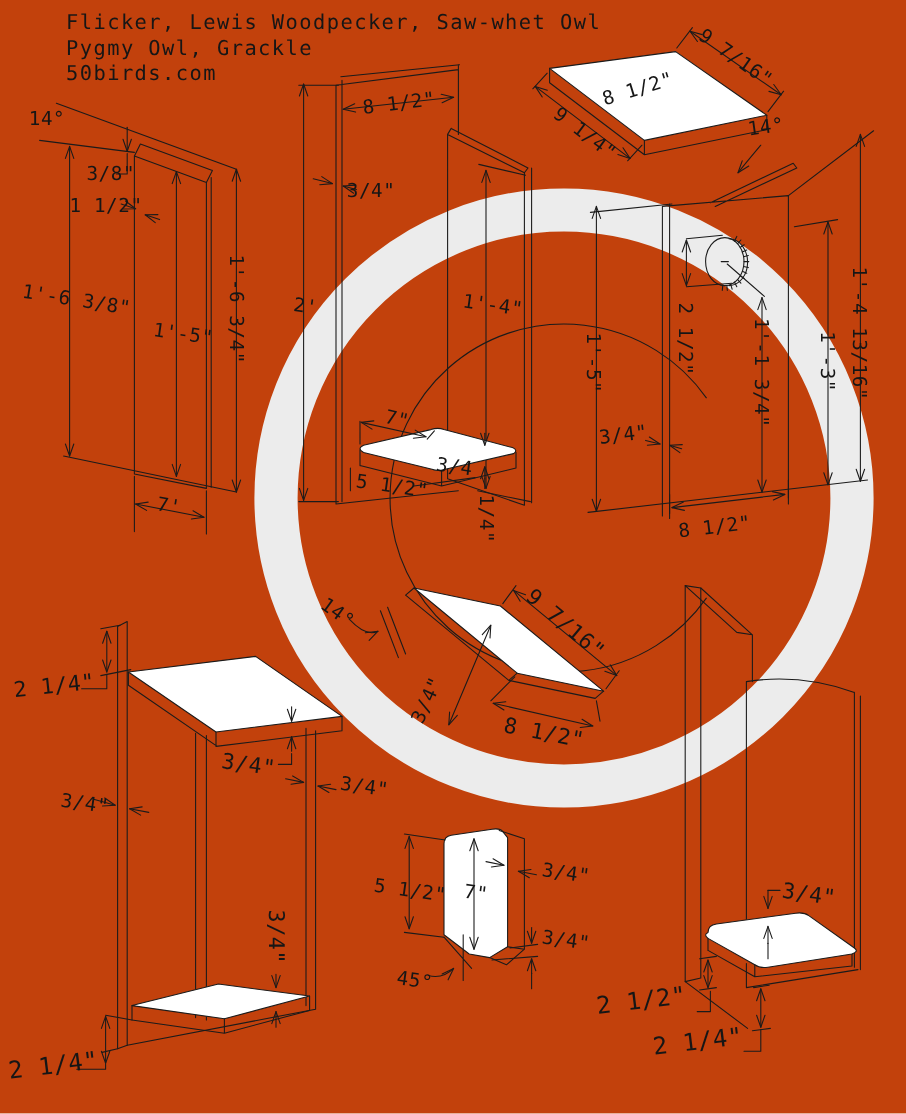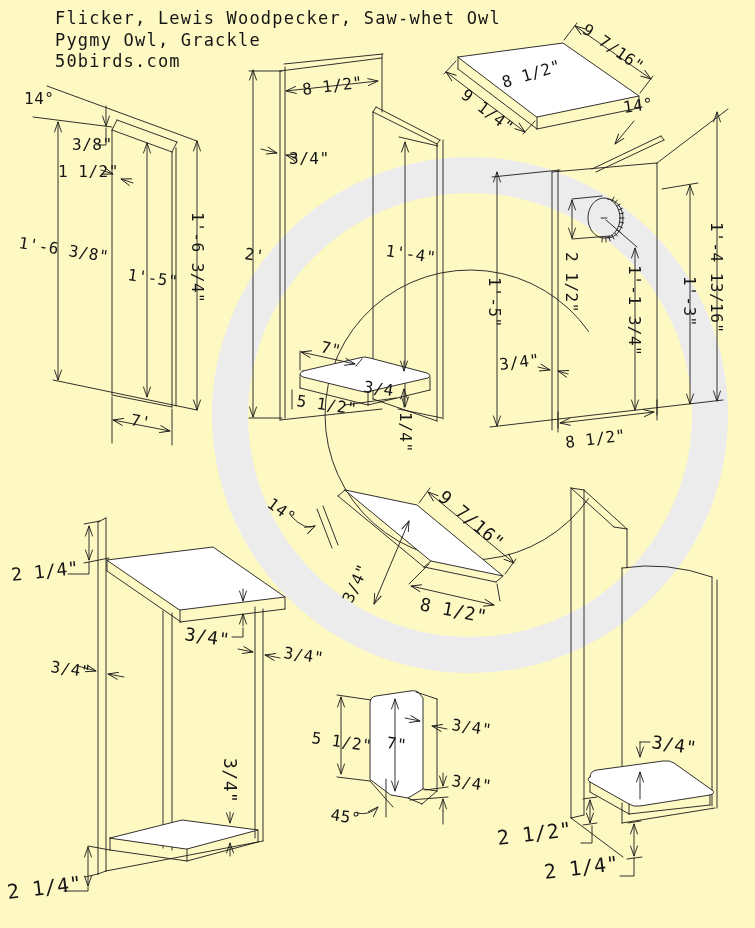--- a/index.html
+++ b/index.html
@@ -1,16 +1,16 @@
 <!DOCTYPE html>
 <html><head>
 <meta charset="utf-8">
 <style>
   html,body{margin:0;padding:0;background:#ffffff;}
-  .page{position:relative;width:755px;height:928px;background:#fef9c3;overflow:hidden;}
+  .page{position:relative;width:755px;height:928px;background:#c2410c;overflow:hidden;}
   svg{display:block}
   path,ellipse{stroke:#1b1b1b;stroke-width:0.9;fill:none;stroke-linecap:round;stroke-linejoin:round}
   .f{fill:#ffffff}
   .wm{stroke-linecap:butt}
   text{fill:#161616;font-family:"DejaVu Sans Mono","Liberation Mono",monospace;font-size:16px;letter-spacing:.5px;white-space:pre}
   .title{font-size:17px;letter-spacing:1.2px}
   .lg{font-size:18px}
   .xl{font-size:20px}
   .dim{marker-start:url(#a);marker-end:url(#a)}
   .ae{marker-end:url(#a)}

